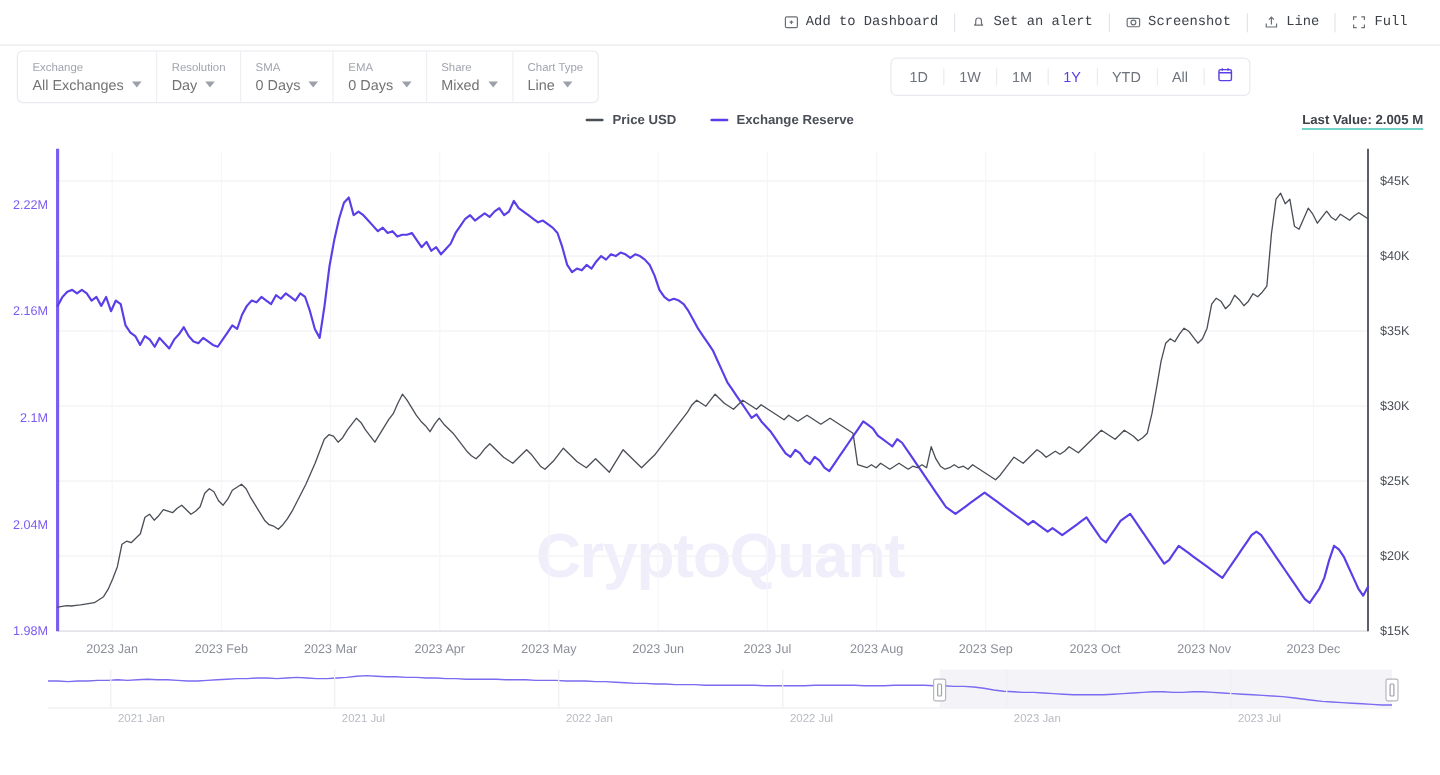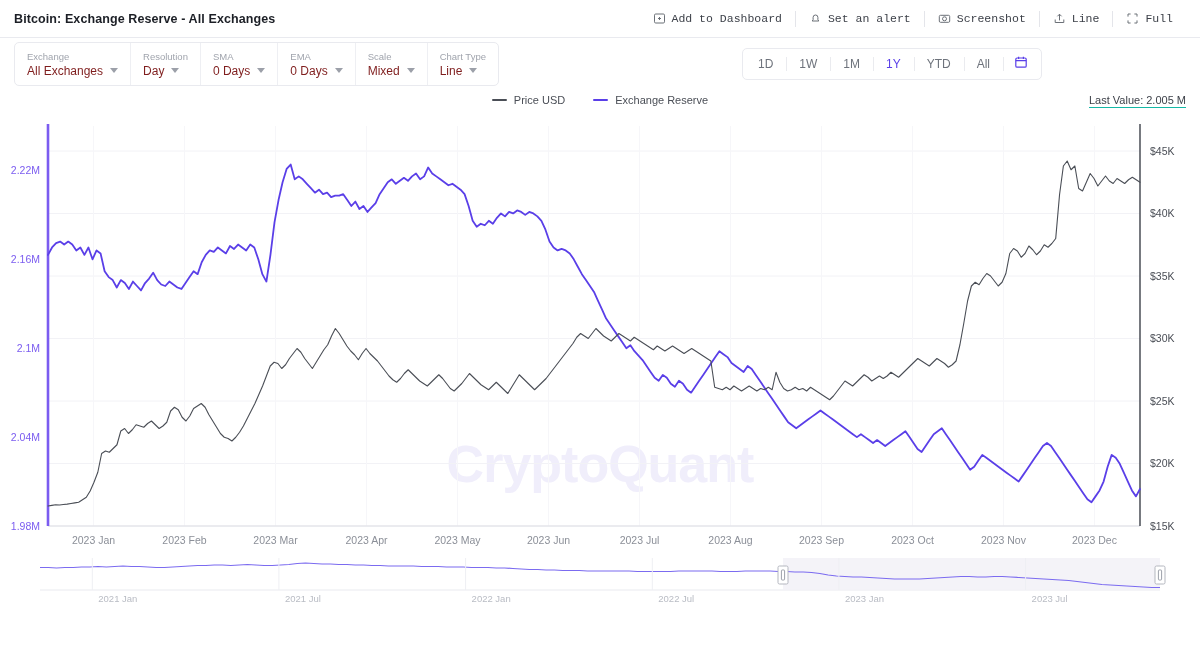--- a/index.html
+++ b/index.html
@@ -41,21 +41,21 @@
     border: 1px solid #e9eaef; border-radius: 5px;
     height: 44px; background: #fff; overflow: hidden;
   }
   .ctrl-cell {
     display: flex; flex-direction: column; justify-content: center;
     padding: 0 12px; min-width: 64px;
     border-right: 1px solid #eeeff3; cursor: pointer;
   }
   .ctrl-cell:last-child { border-right: none; }
   .ctrl-label { font-size: 9.5px; color: #a0a4ad; line-height: 12px; margin-bottom: 1px; }
-  .ctrl-val { font-size: 12px; color: #7f1d1d; line-height: 14px; display: flex; align-items: center; gap: 7px; }
+  .ctrl-val { font-size: 12px; color: #737373; line-height: 14px; display: flex; align-items: center; gap: 7px; }
   .caret { width: 0; height: 0; border-left: 4px solid transparent; border-right: 4px solid transparent; border-top: 5px solid #9ca0a9; }
 
   .range-group {
     margin-left: auto;
     display: flex; align-items: center;
     border: 1px solid #e9eaef; border-radius: 5px;
     height: 32px; background: #fff; padding: 0 2px;
   }
   .range-btn {
     font-size: 12px; color: #6e737c; padding: 0 13px;
@@ -70,21 +70,21 @@
   .range-cal {
     padding: 0 11px; height: 30px; display: flex; align-items: center;
     position: relative; cursor: pointer;
   }
   .range-cal::before {
     content: ""; position: absolute; left: 0; top: 8px;
     width: 1px; height: 14px; background: #eaebef;
   }
 
   
-  .legendrow { position: relative; height: 26px; width: 1200px; }
+  .legendrow { position: relative; height: 26px; width: 1200px; font-weight: bold; }
   .legend {
     position: absolute; left: 0; right: 0; top: 4px;
     display: flex; justify-content: center; gap: 28px;
   }
   .legend-item { display: flex; align-items: center; gap: 7px; font-size: 11px; color: #4a4e56; cursor: pointer; }
   .legend-dash { width: 15px; height: 2px; border-radius: 1px; }
   .lastval {
     position: absolute; right: 14px; top: 4px;
     font-size: 11px; color: #3d4149;
     border-bottom: 1px solid #14b8a6; padding-bottom: 1px;
@@ -102,21 +102,20 @@
   }
   .ytick-l { font-size: 10.5px; fill: #7b5cf0; }
   .ytick-r { font-size: 10.5px; fill: #4a4e56; }
   .xtick   { font-size: 10.5px; fill: #8b8f98; }
   .navtick { font-size: 9.5px; fill: #b9bcc4; }
 </style>
 </head>
 <body>
 
 <div class="header">
-  <div class="page-title">Bitcoin: Exchange Reserve - All Exchanges</div>
 
   <div class="header-actions">
 
     <div class="hdr-btn">
       <span class="hdr-ico">
         <svg width="13" height="13" viewBox="0 0 13 13">
             <rect x="1.5" y="2" width="10" height="9" rx="1.2" fill="none" stroke="currentColor" stroke-width="1"></rect>
             <path d="M6.5 5v3M5 6.5h3" stroke="currentColor" stroke-width="1"></path>
           </svg>
       </span>
@@ -193,21 +192,21 @@
       </span>
     </div>
     <div class="ctrl-cell">
       <span class="ctrl-label">EMA</span>
       <span class="ctrl-val">
         <span>0 Days</span>
         <i class="caret"></i>
       </span>
     </div>
     <div class="ctrl-cell">
-      <span class="ctrl-label">Scale</span>
+      <span class="ctrl-label">Share</span>
       <span class="ctrl-val">
         <span>Mixed</span>
         <i class="caret"></i>
       </span>
     </div>
     <div class="ctrl-cell">
       <span class="ctrl-label">Chart Type</span>
       <span class="ctrl-val">
         <span>Line</span>
         <i class="caret"></i>

